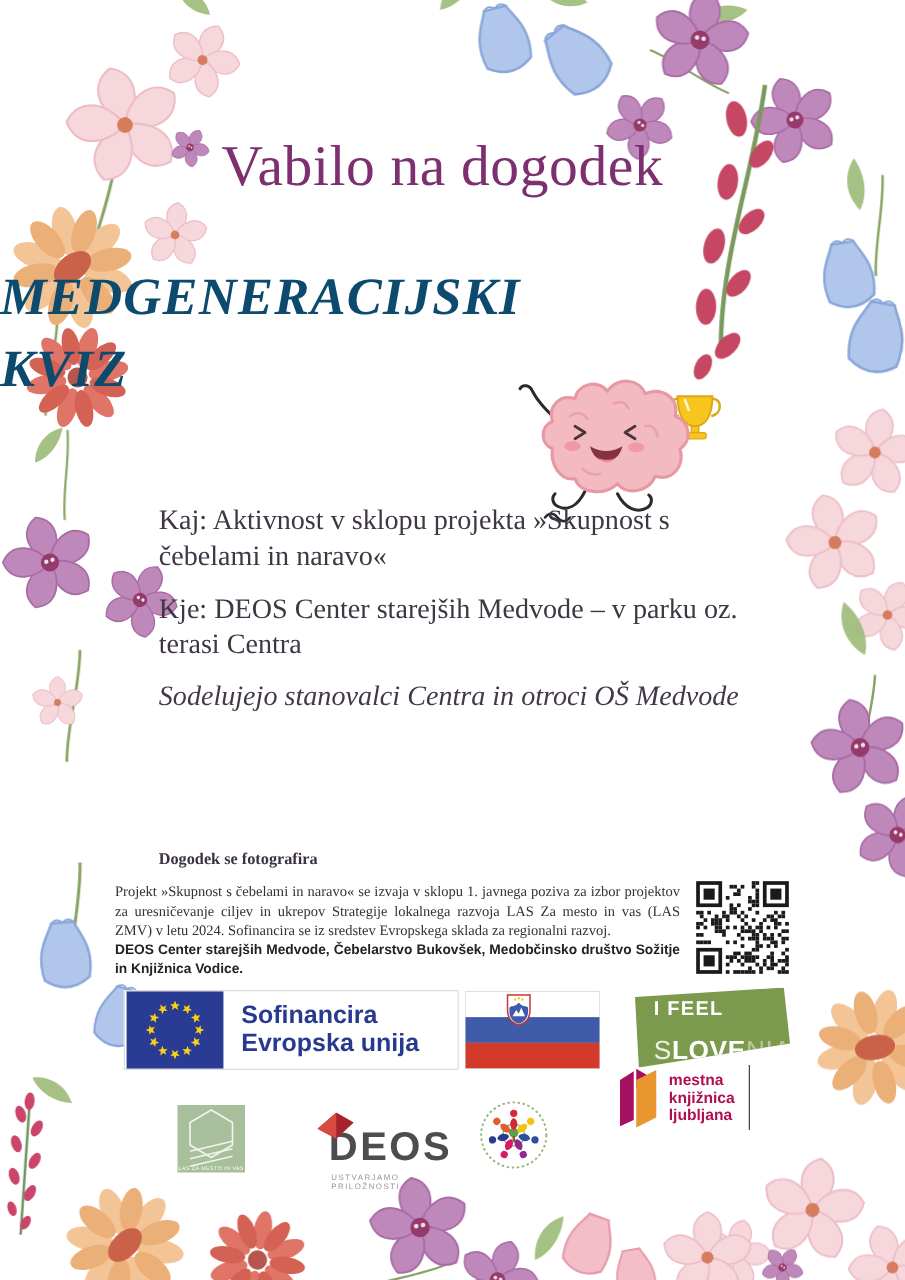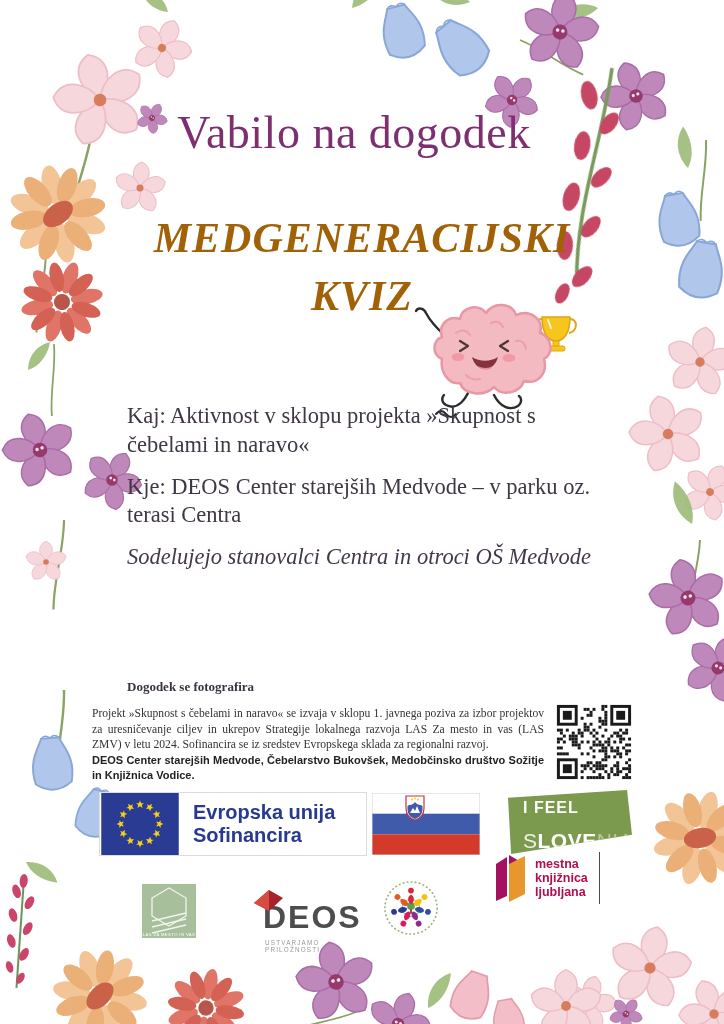--- a/index.html
+++ b/index.html
@@ -3,22 +3,22 @@
 <meta charset="utf-8">
 <style>
   html,body{margin:0;padding:0;background:#888;}
   .page{position:relative;width:724px;height:1024px;background:#ffffff;overflow:hidden;
         font-family:"Liberation Serif",serif;margin:0 auto;}
   .florals{position:absolute;left:0;top:0;width:724px;height:1024px;z-index:1;}
   .content{position:absolute;inset:0;z-index:2;}
 
   .title{position:absolute;left:0;right:16px;top:106px;text-align:center;
          font-size:46px;color:#7d2f70;letter-spacing:0.5px;}
-  .event-title{position:absolute;left:0;right:0;top:210px;text-align:center;
-         font-style:italic;font-weight:700;font-size:42px;line-height:1.38;color:#a16207;letter-spacing:1px;}
+  .event-title{position:absolute;left:0;right:0;top:210px;text-align:left;
+         font-style:italic;font-weight:700;font-size:42px;line-height:1.38;color:#0c4a6e;letter-spacing:1px;}
 
   .mascot{position:absolute;left:396px;top:293px;width:195px;height:128px;}
 
   .details{position:absolute;left:127px;top:402px;width:480px;
            font-size:22.5px;line-height:1.28;color:#3f3744;}
   .d-line{margin-bottom:13px;}
   .when-value{font-weight:700;font-style:italic;font-size:23px;color:#4b2144;
               border-bottom:2.5px solid #4b2144;padding-bottom:1px;letter-spacing:0.5px;}
   .italic{font-style:italic;color:#43384a;}
 
@@ -496,22 +496,22 @@
         <use href="#st" transform="translate(40 32) rotate(120) translate(0 -20)"></use>
         <use href="#st" transform="translate(40 32) rotate(150) translate(0 -20)"></use>
         <use href="#st" transform="translate(40 32) rotate(180) translate(0 -20)"></use>
         <use href="#st" transform="translate(40 32) rotate(210) translate(0 -20)"></use>
         <use href="#st" transform="translate(40 32) rotate(240) translate(0 -20)"></use>
         <use href="#st" transform="translate(40 32) rotate(270) translate(0 -20)"></use>
         <use href="#st" transform="translate(40 32) rotate(300) translate(0 -20)"></use>
         <use href="#st" transform="translate(40 32) rotate(330) translate(0 -20)"></use>
       </svg>
       <div class="eu-text">
+        <div>Sofinancira</div>
         <div>Evropska unija</div>
-        <div>Sofinancira</div>
       </div>
     </div>
 
     <svg class="si-flag" viewBox="0 0 108 62">
       <rect width="108" height="20.7" y="0" fill="#ffffff"></rect>
       <rect width="108" height="20.6" y="20.7" fill="#3f5ba9"></rect>
       <rect width="108" height="20.7" y="41.3" fill="#d33a2a"></rect>
       <g transform="translate(34,3)">
         <path d="M0,0 h18 v12 c0,8 -5,11 -9,12 c-4,-1 -9,-4 -9,-12 Z" fill="#fff" stroke="#c8323c" stroke-width="1.2"></path>
         <path d="M1.5,10 C4,8 6,10 9,6 C12,10 14,8 16.5,10 V13 c0,6 -4,9 -7.5,10 c-3.5,-1 -7.5,-4 -7.5,-10 Z" fill="#3f5ba9"></path>

